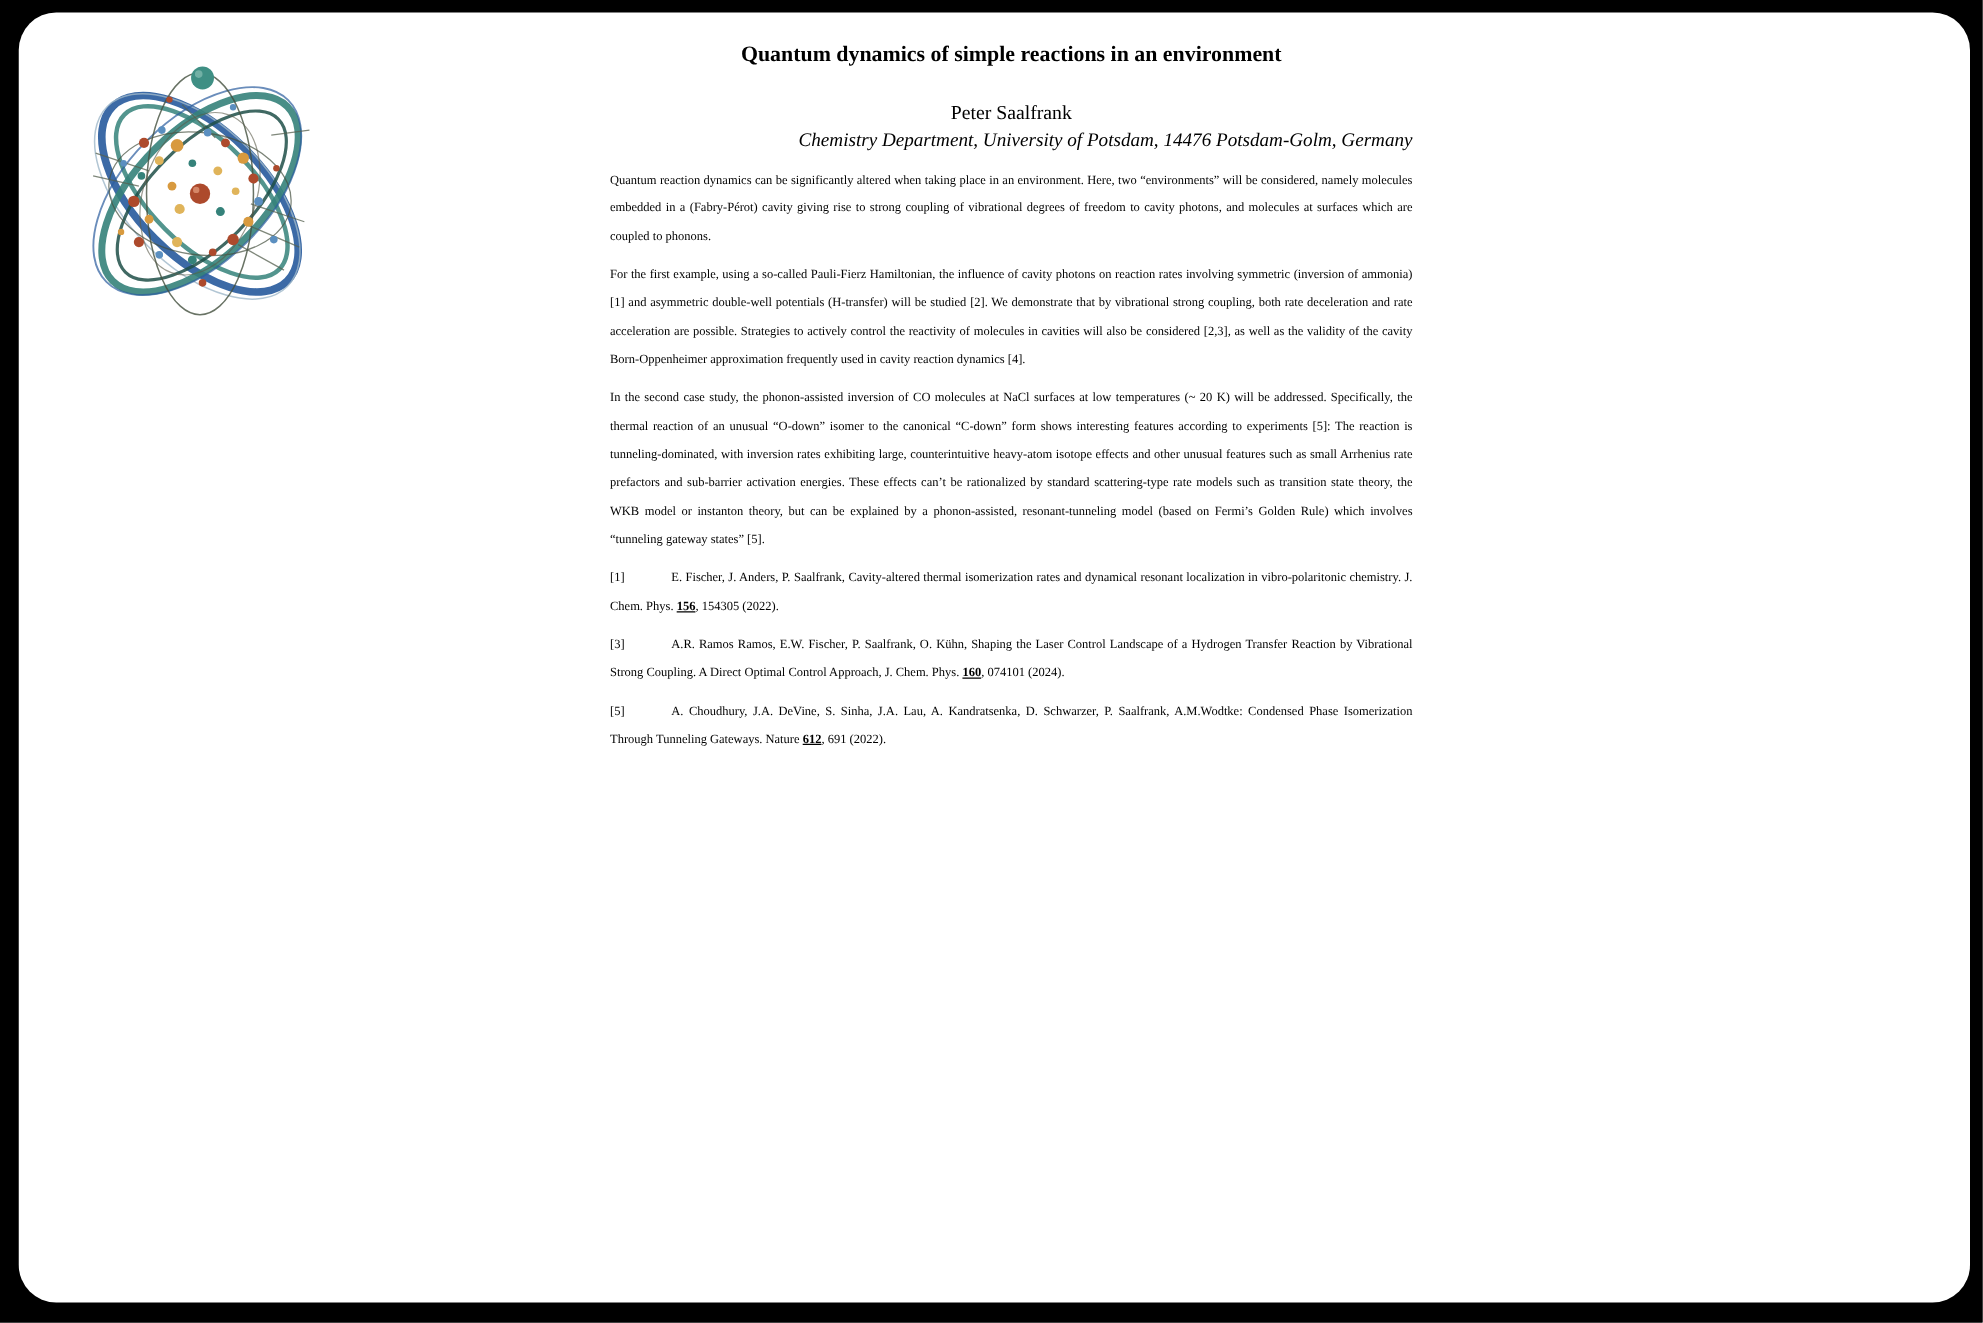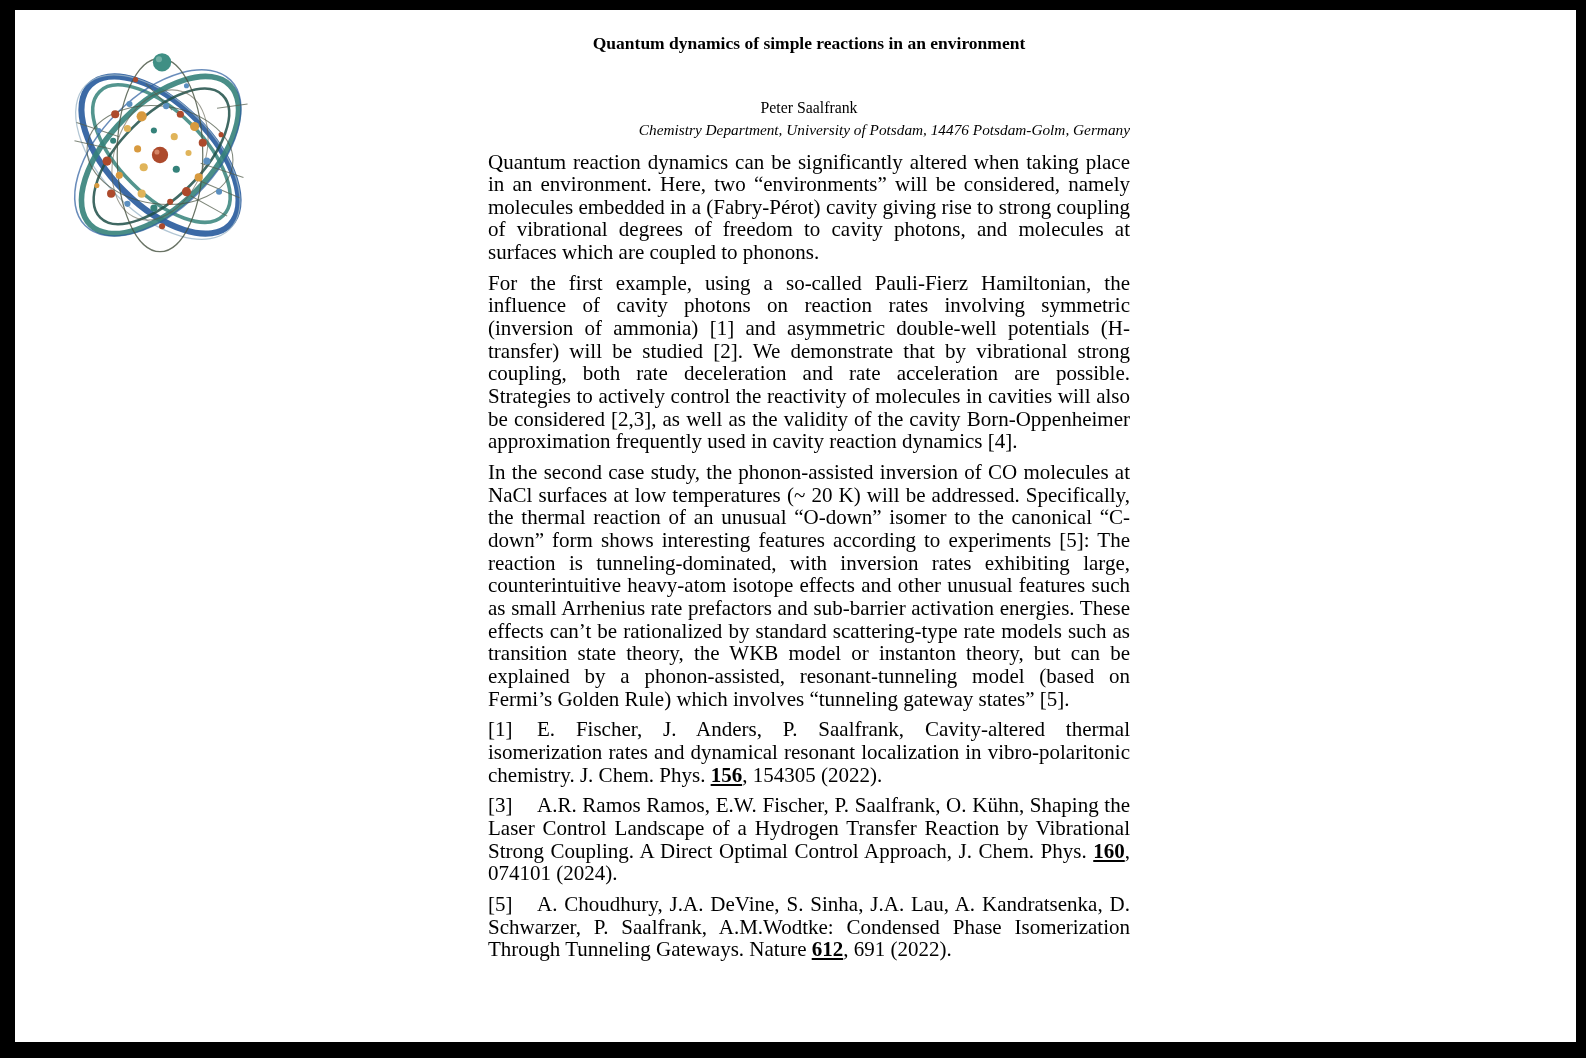--- a/index.html
+++ b/index.html
@@ -7,54 +7,55 @@
     width: 1586px; height: 1058px;
     background: #000000;
     font-family: "Liberation Serif", "DejaVu Serif", serif;
     overflow: hidden;
   }
   .page {
     position: absolute;
     left: 15px; top: 10px;
     width: 1561px; height: 1032px;
     background: #ffffff;
+    border-radius: 30px;
   }
   .logo {
     position: absolute;
     left: 33px; top: 33px;
     width: 224px; height: 224px;
   }
   .content {
     position: absolute;
     left: 473px; top: 0;
     width: 642px;
     color: #000000;
   }
   .title {
     margin-top: 22px;
     text-align: center;
     font-size: 17.5px;
     font-weight: bold;
     line-height: 23px;
   }
   .author {
-    margin-top: 42px;
+    margin-top: 25px;
     text-align: center;
     font-size: 15.8px;
     line-height: 22px;
   }
   .affiliation {
     text-align: right;
     font-style: italic;
     font-size: 15.3px;
     line-height: 22.5px;
     margin-bottom: 9px;
   }
   .para, .ref {
-    font-size: 21px;
+    font-size: 10px;
     line-height: 22.65px;
     text-align: justify;
     margin-bottom: 8px;
   }
   .ref-label {
     display: inline-block;
     width: 49px;
   }
   .ref b { font-weight: bold; text-decoration: underline; }
 </style>

